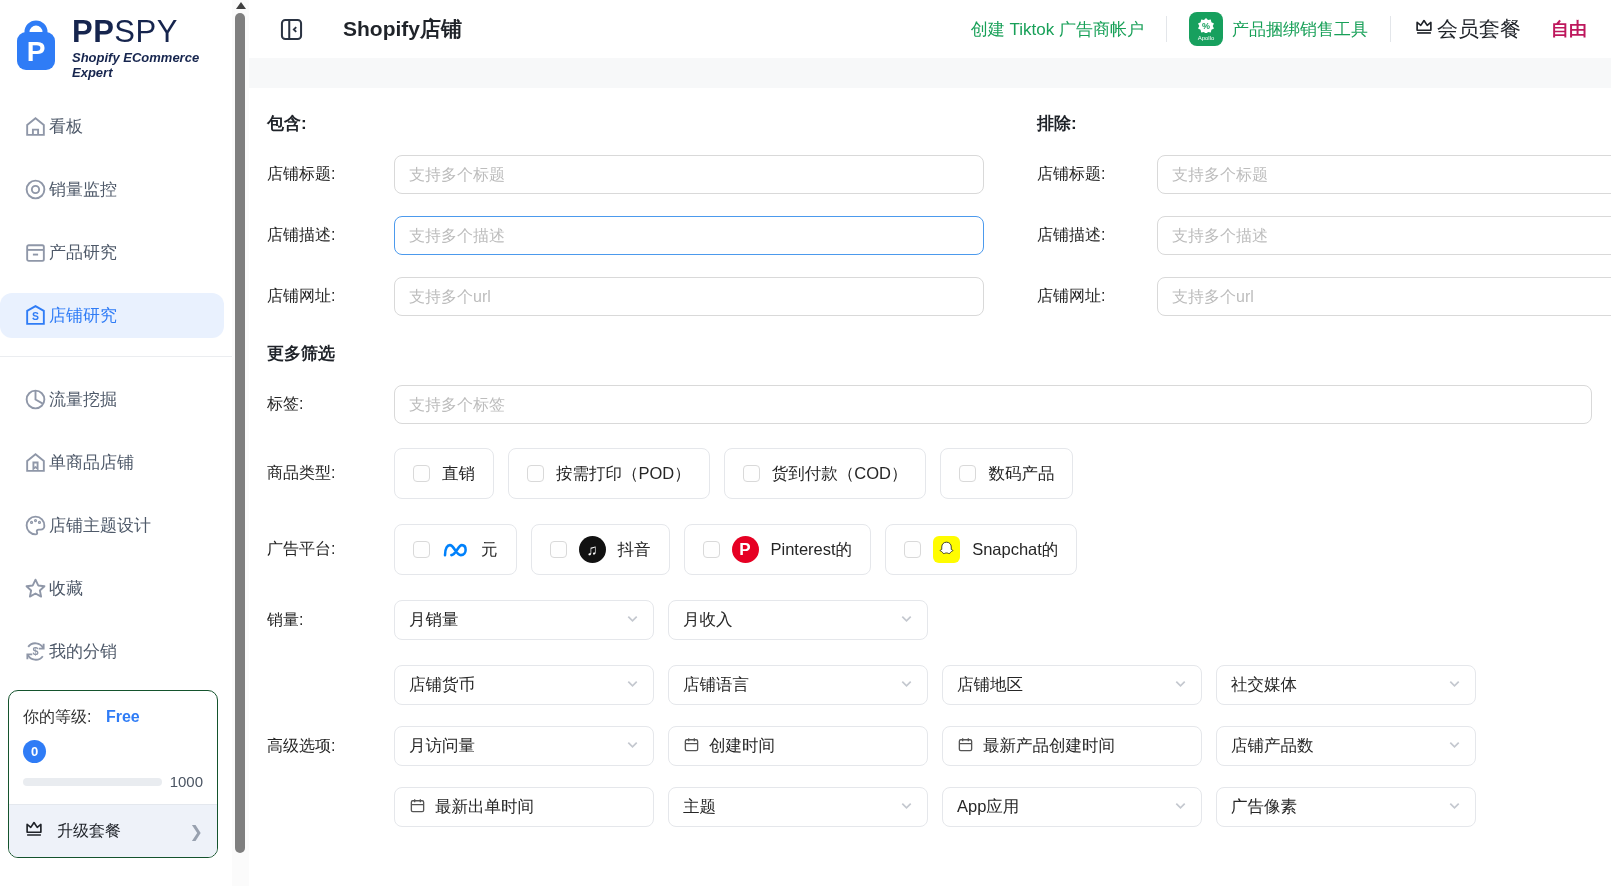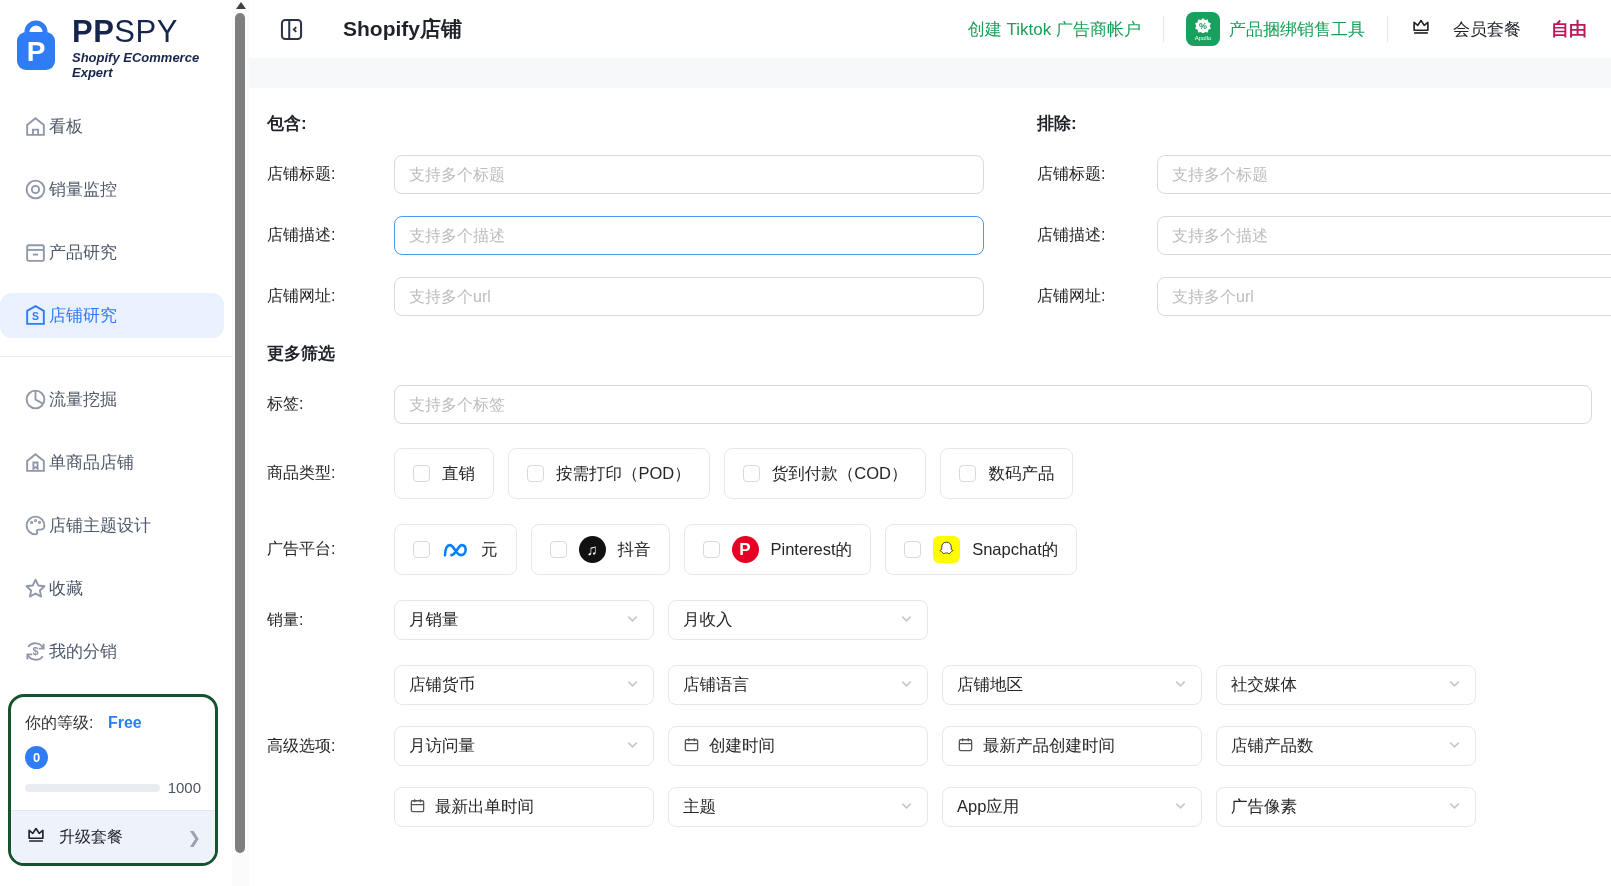--- a/index.html
+++ b/index.html
@@ -14,22 +14,22 @@
   .logo-text .tagline { font-size:13px; font-style:italic; font-weight:700; color:#16254e; margin-top:3px; }
   .nav { margin-top:14px; }
   .nav-item { display:flex; align-items:center; gap:1px; height:45px; padding-left:22px;
     margin:0 8px 18px 0; font-size:17px; color:#4e5969; cursor:pointer; border-radius:12px; }
   .nav-item .nicon { width:26px; height:26px; flex:0 0 26px; display:flex; align-items:center; justify-content:center; }
   .nav-item svg { stroke:#8f97a8; }
   .nav-item.active { background:#e9f1fe; color:#2f7cf6; }
   .nav-item.active svg { stroke:#2f7cf6; }
   .nav-divider { height:1px; background:#ebedf0; margin:2px 0 20px 0; }
 
-  .level-card { position:absolute; left:8px; bottom:20px; width:210px; background:#fff;
-    border:3px solid #14532d; border-radius:16px; overflow:hidden; }
+  .level-card { position:absolute; left:8px; bottom:28px; width:210px; background:#fff;
+    border:1px solid #14532d; border-radius:10px; overflow:hidden; }
   .level-top { padding:16px 14px 14px 14px; }
   .level-line { font-size:16px; color:#333; }
   .level-line .free { color:#2f7cf6; font-weight:700; margin-left:10px; }
   .level-badge { margin-top:12px; width:23px; height:23px; border-radius:50%; background:#2f7cf6;
     color:#fff; font-size:13px; font-weight:700; display:flex; align-items:center; justify-content:center; }
   .level-bar-row { display:flex; align-items:center; gap:8px; margin-top:10px; }
   .level-track { flex:1; height:8px; border-radius:4px; background:#e9ecf0; }
   .level-max { font-size:15px; color:#4b5563; }
   .upgrade-row { display:flex; align-items:center; gap:12px; padding:13px 14px; background:#eef2f9;
     border-top:1px solid #e4e8ee; font-size:16px; color:#1f2329; cursor:pointer; }
@@ -46,21 +46,21 @@
   .topbar { height:58px; background:#fff; display:flex; align-items:center; padding:0 24px 0 29px; }
   .collapse-btn { width:27px; height:27px; cursor:pointer; }
   .page-title { font-size:21px; font-weight:700; color:#1f2329; margin-left:38px; }
   .topbar-right { margin-left:auto; display:flex; align-items:center; }
   .top-link { font-size:17px; color:#18a058; cursor:pointer; }
   .top-sep { width:1px; height:26px; background:#e3e6ea; margin:0 22px; }
   .apollo-item { display:flex; align-items:center; gap:9px; cursor:pointer; }
   .apollo-badge { width:34px; height:34px; border-radius:8px; background:#17a05e; display:flex; flex-direction:column;
     align-items:center; justify-content:center; color:#fff; }
   .apollo-badge .aname { font-size:6px; line-height:1; margin-top:2px; }
-  .member-item { display:flex; align-items:center; gap:21px; font-size:17px; color:#1f2329; cursor:pointer; }
+  .member-item { display:flex; align-items:center; gap:2px; font-size:21px; color:#1f2329; cursor:pointer; }
   .user-name { font-size:18px; font-weight:700; color:#be185d; margin-left:30px; }
 
   .content-card { margin-top:30px; background:#fff; height:798px; padding:24px 0 0 18px; position:relative; }
   .sec-title { font-size:17px; font-weight:700; color:#1f2329; margin-bottom:20px; }
 
   .top-grid { display:flex; }
   .col-include { width:717px; }
   .col-exclude { margin-left:53px; }
   .frow { display:flex; align-items:center; margin-bottom:22px; }
   .flabel { width:127px; font-size:16px; color:#262626; flex:0 0 127px; }

